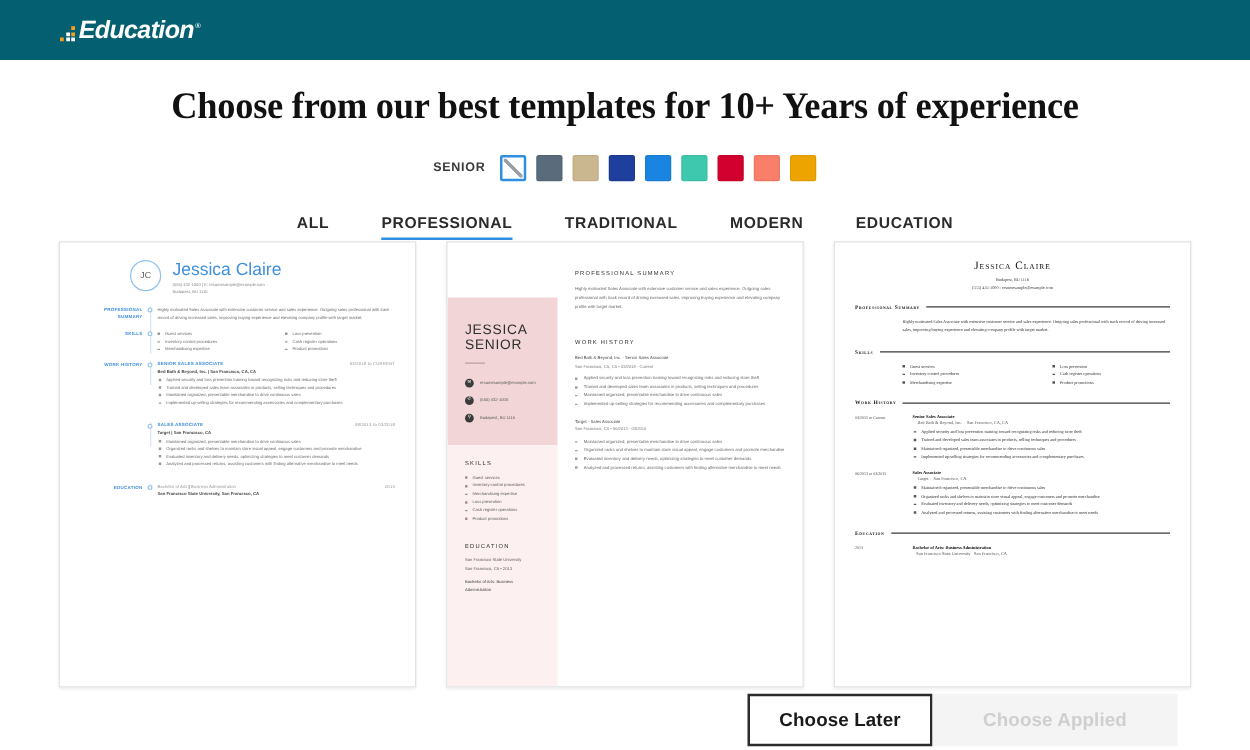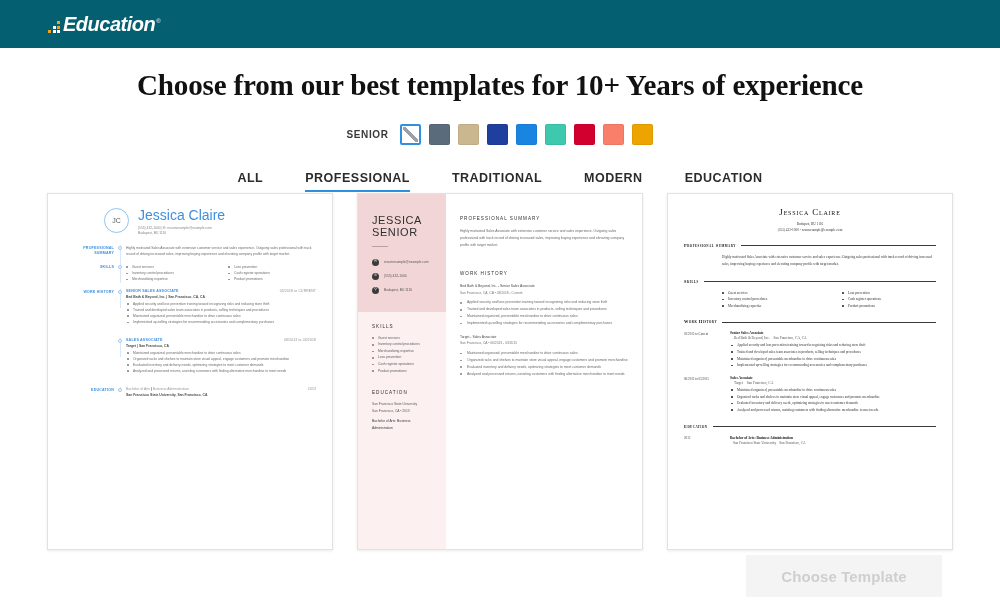--- a/index.html
+++ b/index.html
@@ -187,21 +187,21 @@
     content: ""; position: absolute; left: 1px; top: 2.4px;
     width: 1.6px; height: 1.6px; background: #9a9a9a;
   }
   .t1-job { margin-bottom: 6px; }
   .t1-edu-t { font-size: 3.4px; font-weight: bold; color: #4a4a4a; }
   .t1-edu-t span { font-weight: normal; color: #9a9a9a; }
   .t1-edu-s { font-size: 3.4px; font-weight: bold; color: #4a4a4a; margin-top: 1.5px; }
 
   
   .t2 { display: flex; height: 100%; font-size: 3.4px; }
-  .t2-side { width: 88px; flex: 0 0 88px; position: relative; }
+  .t2-side { width: 88px; flex: 0 0 88px; position: relative; margin-top: 44px; }
   .t2-side::before {
     content: ""; position: absolute; left: 0; right: 0; top: 0; height: 118px;
     background: #f2d5d6;
   }
   .t2-side::after {
     content: ""; position: absolute; left: 0; right: 0; top: 118px; bottom: 0;
     background: #fdf0f0;
   }
   .t2-side-in { position: relative; z-index: 1; padding: 20px 10px 0 14px; }
   .t2-name {
@@ -630,14 +630,15 @@
             <div class="t3-ed-b">Bachelor of Arts: Business Administration</div>
             <div class="t3-ed-s"><span>San Francisco State University</span><span>San Francisco, CA</span></div>
           </div>
         </div>
       </div>
     </div>
   </div>
 </div>
 
 <div class="footer">
-  <div class="btn btn-choose">Choose Template</div>
+  <div class="btn btn-later">Choose Later</div>
+  <div class="btn btn-choose">Choose Applied</div>
 </div>
 
 </body></html>

